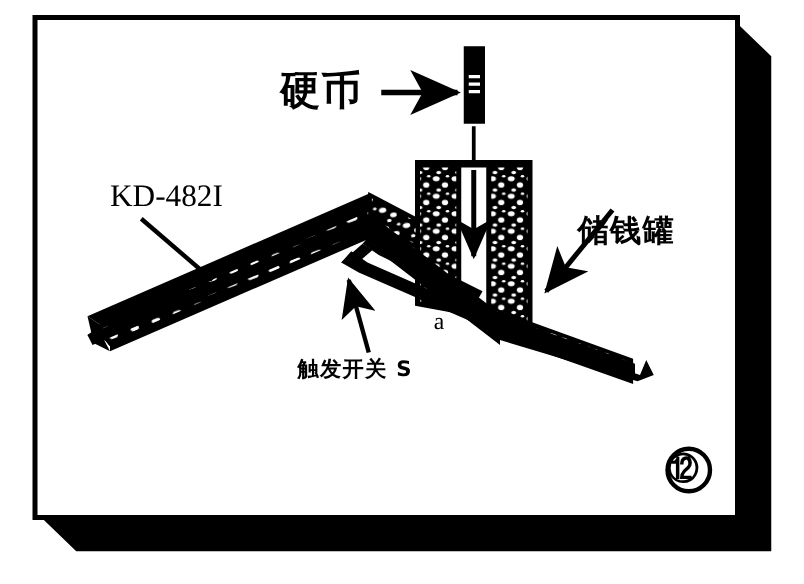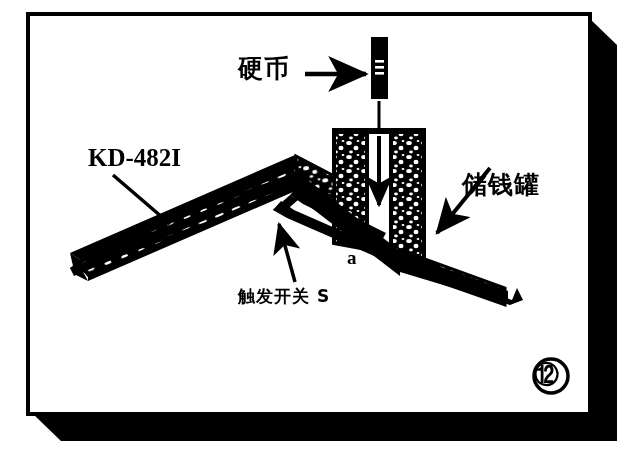--- a/index.html
+++ b/index.html
@@ -31,23 +31,23 @@
     line-height: 1;
     font-weight: bold;
   }
   .lbl-cn {
     font-family: "DejaVu Sans", sans-serif;
     font-weight: bold;
     letter-spacing: 1px;
   }
   .lbl-serif {
     font-family: "Liberation Serif", serif;
-    font-weight: bold;
+    font-weight: normal;
   }
-  #label-coin      { left: 238px; top: 56px;  font-size: 25px; }
+  #label-coin      { left: 224px; top: 56px;  font-size: 32px; }
   #label-piggybank { left: 462px; top: 128px; font-size: 25px; margin-top: 44px; }
   #label-kd        { left: 88px;  top: 145px; font-size: 25px; }
   #label-switch    { left: 238px; top: 288px; font-size: 17px; }
   #label-a         { left: 347px; top: 248px; font-size: 19px; }
   #label-b         { left: 391px; top: 252px; font-size: 19px; }
   #label-fignum    { left: 534px; top: 362px; font-size: 25px;
                      font-family: "DejaVu Sans", sans-serif; }
 </style>
 </head>
 <body>

